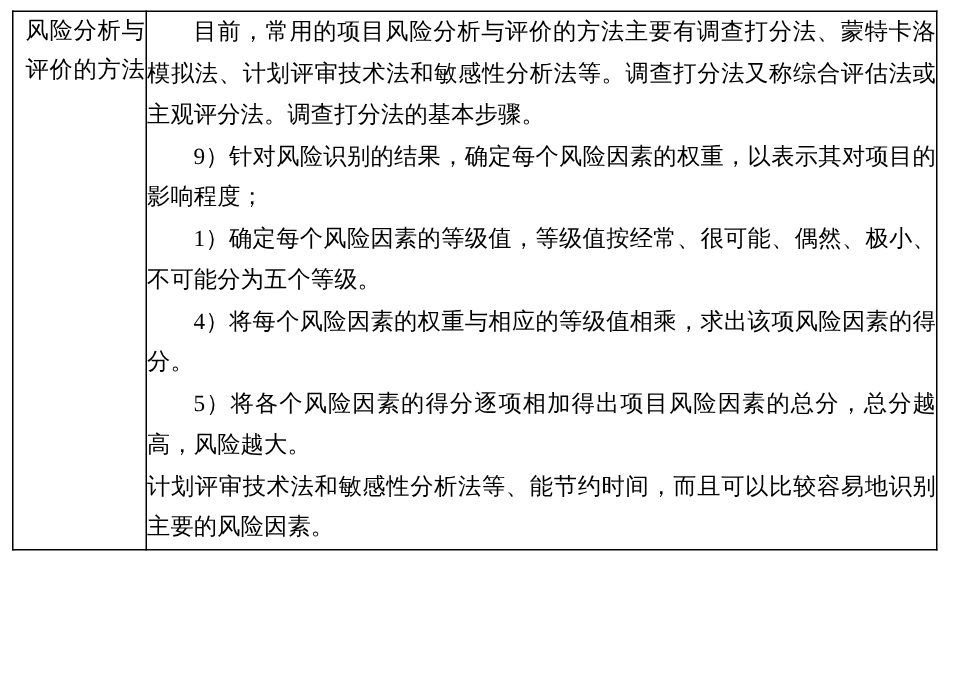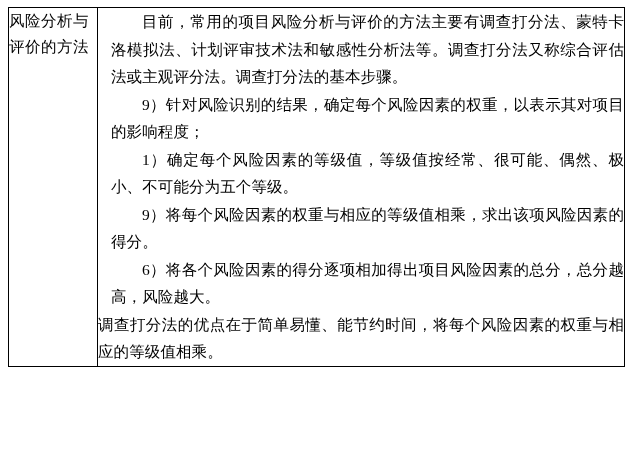--- a/index.html
+++ b/index.html
@@ -36,52 +36,51 @@
     width: 88px;
     padding: 7px 6px 6px 7px;
   }
   td.body-cell {
     padding: 7px 8px 8px 10px;
   }
   .label-text {
     font-size: 15.5px;
     line-height: 26px;
     letter-spacing: 0.5px;
-    text-align: left;
+    text-align: right;
   }
   .para {
     font-size: 15.5px;
     line-height: 27.5px;
     text-align: justify;
     text-justify: inter-ideograph;
     margin: 0;
     letter-spacing: 0.1px;
   }
   .indent {
     text-indent: 2em;
-    margin-left: 13px;
   }
   .noindent {
     text-indent: 0;
   }
 </style>
 </head>
 <body>
 
 <div class="page">
   <table class="doc-table">
     <tbody>
       <tr>
         <td class="label-cell">
           <div class="label-text">风险分析与评价的方法</div>
         </td>
         <td class="body-cell">
           <p class="para indent">目前，常用的项目风险分析与评价的方法主要有调查打分法、蒙特卡洛模拟法、计划评审技术法和敏感性分析法等。调查打分法又称综合评估法或主观评分法。调查打分法的基本步骤。</p>
           <p class="para indent">9）针对风险识别的结果，确定每个风险因素的权重，以表示其对项目的影响程度；</p>
           <p class="para indent">1）确定每个风险因素的等级值，等级值按经常、很可能、偶然、极小、不可能分为五个等级。</p>
-          <p class="para indent">9）将每个风险因素的权重与相应的等级值相乘，求出该项风险因素的得分。</p>
-          <p class="para indent">6）将各个风险因素的得分逐项相加得出项目风险因素的总分，总分越高，风险越大。</p>
-          <p class="para noindent">调查打分法的优点在于简单易懂、能节约时间，将每个风险因素的权重与相应的等级值相乘。</p>
+          <p class="para indent">4）将每个风险因素的权重与相应的等级值相乘，求出该项风险因素的得分。</p>
+          <p class="para indent">5）将各个风险因素的得分逐项相加得出项目风险因素的总分，总分越高，风险越大。</p>
+          <p class="para noindent">计划评审技术法和敏感性分析法等、能节约时间，而且可以比较容易地识别主要的风险因素。</p>
         </td>
       </tr>
     </tbody>
   </table>
 </div>
 
 </body></html>

